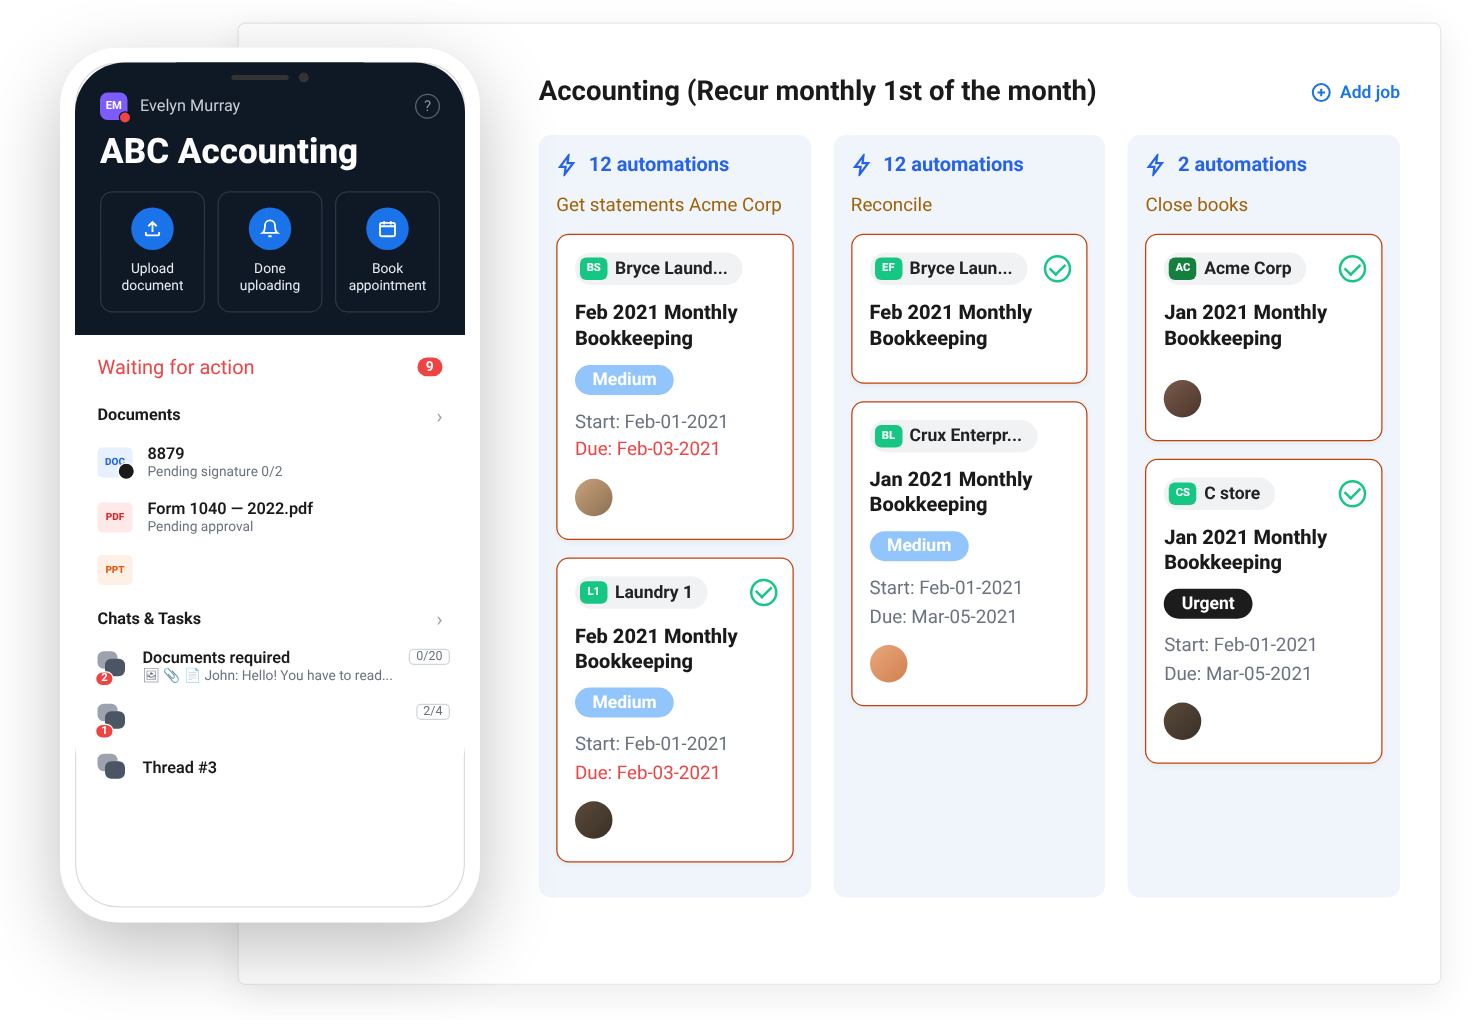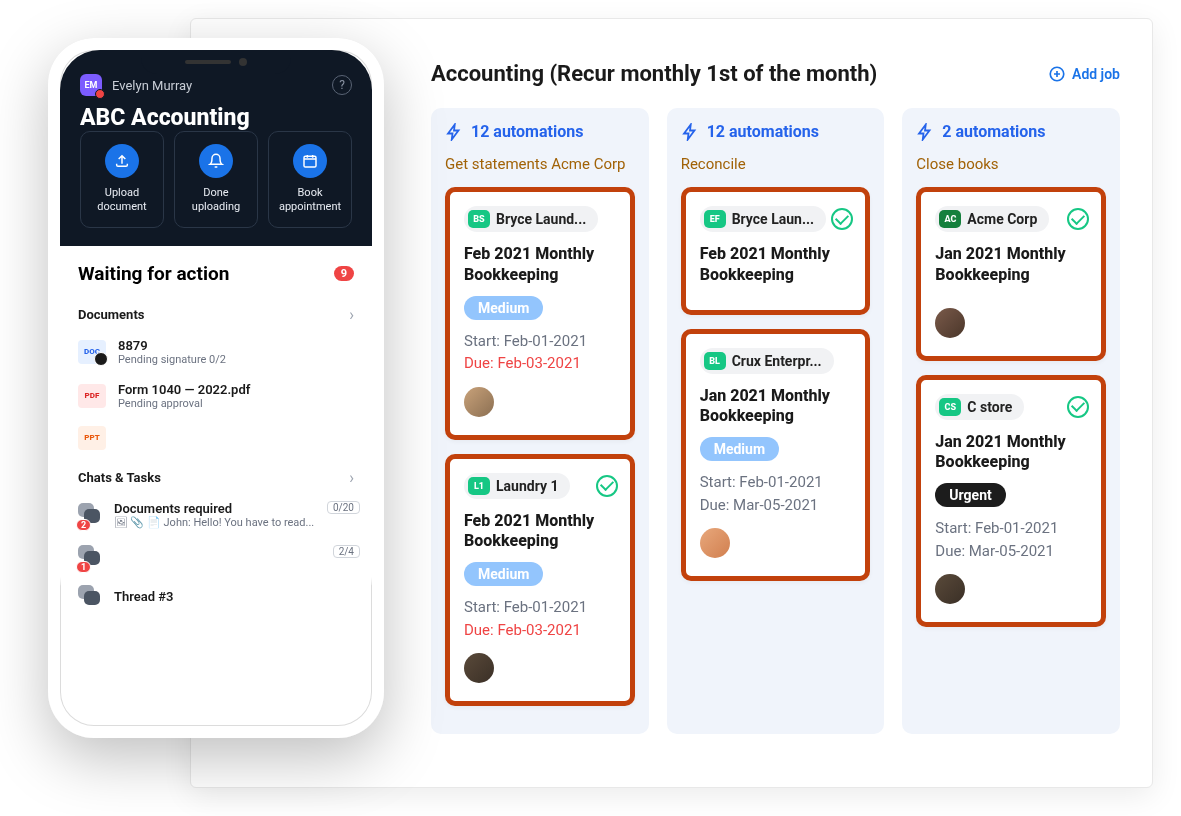--- a/index.html
+++ b/index.html
@@ -12,21 +12,21 @@
 .add-job{display:flex;align-items:center;gap:6px;color:#1a73e8;font-size:14px;font-weight:600;cursor:pointer}
 .add-job svg{stroke:#1a73e8}
 
 .board{display:flex;gap:18px}
 .col{flex:1;background:#f0f4fb;border-radius:10px;padding:14px}
 .col-head{display:flex;align-items:center;gap:8px;margin-bottom:14px}
 .bolt{color:#2563eb}
 .col-head-txt{color:#2563eb;font-weight:700;font-size:16px}
 .stage{font-size:15px;color:#a16207;margin-bottom:14px}
 
-.card{background:#fff;border:5px solid #c2410c;border-radius:10px;padding:14px;margin-bottom:14px;box-shadow:0 2px 4px rgba(0,0,0,.04)}
+.card{background:#fff;border:1px solid #c2410c;border-radius:10px;padding:14px;margin-bottom:14px;box-shadow:0 2px 4px rgba(0,0,0,.04)}
 .card-top{display:flex;align-items:center;gap:8px;margin-bottom:12px;position:relative}
 .tag{display:inline-flex;align-items:center;gap:6px;background:#f1f2f4;border-radius:14px;padding:4px 12px 4px 4px;font-weight:700;font-size:14px;color:#222}
 .tag-badge{width:22px;height:18px;border-radius:5px;display:flex;align-items:center;justify-content:center;font-size:9px;font-weight:800;color:#fff}
 .check{position:absolute;right:-2px;width:22px;height:22px;border:2.5px solid #16c784;border-radius:50%;display:flex;align-items:center;justify-content:center}
 .check::after{content:"";width:10px;height:6px;border-left:2.5px solid #16c784;border-bottom:2.5px solid #16c784;transform:rotate(-45deg);margin-top:-3px}
 .card-title{font-size:16px;font-weight:800;color:#1a1a1a;line-height:1.3;margin-bottom:10px}
 .prio{display:inline-block;border-radius:14px;padding:4px 14px;font-size:14px;font-weight:700;margin-bottom:10px}
 .prio-medium{background:#93c5fd;color:#fff}
 .prio-urgent{background:#1c1c1c;color:#fff}
 .meta{font-size:15px;color:#6b7280;line-height:1.5}
@@ -39,29 +39,29 @@
 .speaker{width:46px;height:4px;background:#333;border-radius:3px}
 .cam{width:8px;height:8px;background:#333;border-radius:50%}
 .dark{background:#0f1825;color:#fff;padding:24px 20px 18px;border-radius:40px 40px 0 0;margin:12px 12px 0}
 .status{display:flex;justify-content:space-between;font-size:13px;font-weight:600;margin-bottom:20px}
 .status-icons{display:flex;gap:4px;align-items:center}
 .userrow{display:flex;align-items:center;gap:10px;margin-bottom:8px;position:relative}
 .user-badge{width:22px;height:22px;background:#7c5cff;border-radius:6px;display:flex;align-items:center;justify-content:center;font-size:9px;font-weight:700;position:relative}
 .user-badge::after{content:"";position:absolute;right:-3px;bottom:-3px;width:8px;height:8px;background:#ef4444;border-radius:50%;border:1.5px solid #0f1825}
 .username{font-size:13px;color:#c8cdd6}
 .help{position:absolute;right:0;width:20px;height:20px;border:1.5px solid #5a6475;border-radius:50%;display:flex;align-items:center;justify-content:center;font-size:12px;color:#8a93a3}
-.brand{font-size:23px;font-weight:800;}
+.brand{font-size:28px;font-weight:800;margin-bottom:16px}
 .actions{display:flex;gap:10px}
 .action{flex:1;border:1px solid #2a3647;border-radius:10px;padding:12px 6px;text-align:center}
 .action-ico{width:34px;height:34px;background:#1a73e8;border-radius:50%;margin:0 auto 8px;display:flex;align-items:center;justify-content:center}
 .action-lbl{font-size:11px;line-height:1.3;color:#e8ecf3}
 
 .light{background:#fff;margin:0 12px 12px;border-radius:0 0 40px 40px;overflow:hidden}
 .sec-head{display:flex;justify-content:space-between;align-items:center;padding:16px 18px 10px}
-.sec-title{font-size:19px;font-weight:700;color:#000000}
+.sec-title{font-size:16px;font-weight:400;color:#ef4444}
 .count-badge{background:#ef4444;color:#fff;font-size:11px;font-weight:700;border-radius:10px;padding:1px 7px}
 .sub-head{display:flex;justify-content:space-between;align-items:center;padding:10px 18px 6px}
 .sub-title{font-size:13px;font-weight:700;color:#1a1a1a}
 .chev{color:#9ca3af;font-size:16px}
 .doc-item{display:flex;gap:12px;padding:8px 18px;align-items:center}
 .file-ico{width:28px;height:24px;border-radius:4px;display:flex;align-items:center;justify-content:center;font-size:8px;font-weight:800;flex-shrink:0;position:relative}
 .ico-doc{background:#e6f0ff;color:#2563eb}
 .ico-doc::after{content:"";position:absolute;right:-2px;bottom:-2px;width:12px;height:12px;background:#1a1a1a;border-radius:50%;border:1.5px solid #fff}
 .ico-pdf{background:#ffe8e8;color:#dc2626}
 .ico-ppt{background:#fff0e6;color:#ea580c}

